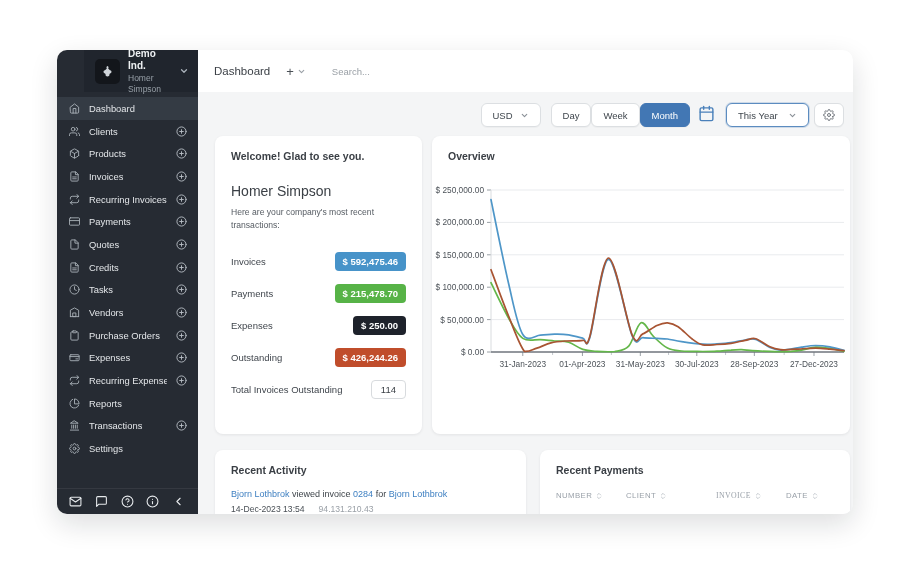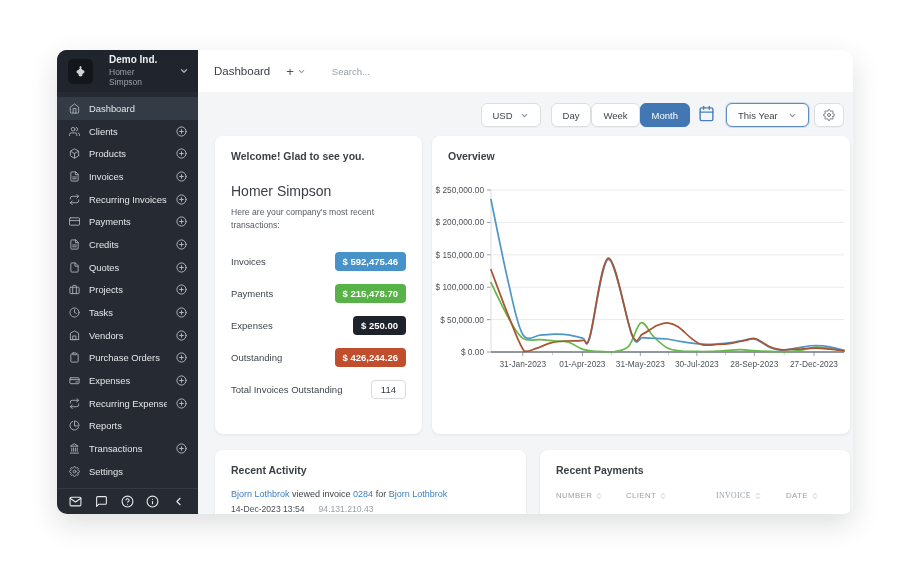--- a/index.html
+++ b/index.html
@@ -1,21 +1,21 @@
 <!DOCTYPE html>
 <html><head>
 <meta charset="utf-8">
 <style>
   html,body{margin:0;padding:0;background:#ffffff;width:922px;height:564px;
     font-family:"Liberation Sans","DejaVu Sans",sans-serif;-webkit-font-smoothing:antialiased;}
   .window{position:absolute;left:57px;top:50px;width:796px;height:464px;background:#f4f5f6;
     border-radius:10px;box-shadow:0 10px 28px rgba(15,20,30,.14);overflow:hidden;}
   
   .sidebar{position:absolute;left:0;top:0;bottom:0;width:141px;background:#262b33;display:flex;flex-direction:column;}
-  .side-header{height:42px;background:#20252d;display:flex;align-items:center;padding:0 9px 0 11px;gap:16px;flex:none;cursor:pointer;}
+  .side-header{height:42px;background:#20252d;display:flex;align-items:center;padding:0 9px 0 11px;gap:8px;flex:none;cursor:pointer;margin-left:27px;}
   .avatar{width:25px;height:25px;border-radius:5px;background:#13161b;flex:none;display:flex;align-items:center;justify-content:center;}
   .avatar svg{width:15px;height:15px;}
   .co-names{display:flex;flex-direction:column;line-height:1.25;min-width:0;}
   .co-name{font-size:10px;font-weight:bold;color:#eef1f3;}
   .co-user{font-size:8.5px;color:#98a0a8;}
   .side-chev{width:10px;height:10px;color:#aab2ba;margin-left:auto;flex:none;}
   .nav{flex:1 1 auto;padding-top:5px;overflow:hidden;}
   .nav-item{height:22.7px;display:flex;align-items:center;padding:0 11px 0 12px;gap:9px;cursor:pointer;}
   .nav-item.active{background:#343b44;}
   .nav-icon{width:11px;height:11px;color:#a9b0b7;flex:none;}
@@ -171,50 +171,38 @@
           </svg>
           <span class="nav-label">Payments</span>
           <svg class="nav-plus" viewBox="0 0 24 24" fill="none" stroke="currentColor" stroke-width="2" stroke-linecap="round" stroke-linejoin="round">
             <circle cx="12" cy="12" r="10"></circle>
             <line x1="12" y1="8" x2="12" y2="16"></line>
             <line x1="8" y1="12" x2="16" y2="12"></line>
           </svg>
         </div>
         <div class="nav-item">
           <svg class="nav-icon" viewBox="0 0 24 24" fill="none" stroke="currentColor" stroke-width="2" stroke-linecap="round" stroke-linejoin="round">
+            <path d="M13 2H6a2 2 0 0 0-2 2v16a2 2 0 0 0 2 2h12a2 2 0 0 0 2-2V9z"></path>
+            <polyline points="13 2 13 9 20 9"></polyline>
+          </svg>
+          <span class="nav-label">Quotes</span>
+          <svg class="nav-plus" viewBox="0 0 24 24" fill="none" stroke="currentColor" stroke-width="2" stroke-linecap="round" stroke-linejoin="round">
+            <circle cx="12" cy="12" r="10"></circle>
+            <line x1="12" y1="8" x2="12" y2="16"></line>
+            <line x1="8" y1="12" x2="16" y2="12"></line>
+          </svg>
+        </div>
+        <div class="nav-item">
+          <svg class="nav-icon" viewBox="0 0 24 24" fill="none" stroke="currentColor" stroke-width="2" stroke-linecap="round" stroke-linejoin="round">
             <path d="M14 2H6a2 2 0 0 0-2 2v16a2 2 0 0 0 2 2h12a2 2 0 0 0 2-2V8z"></path>
             <polyline points="14 2 14 8 20 8"></polyline>
             <line x1="16" y1="13" x2="8" y2="13"></line>
             <line x1="16" y1="17" x2="8" y2="17"></line>
           </svg>
           <span class="nav-label">Credits</span>
-          <svg class="nav-plus" viewBox="0 0 24 24" fill="none" stroke="currentColor" stroke-width="2" stroke-linecap="round" stroke-linejoin="round">
-            <circle cx="12" cy="12" r="10"></circle>
-            <line x1="12" y1="8" x2="12" y2="16"></line>
-            <line x1="8" y1="12" x2="16" y2="12"></line>
-          </svg>
-        </div>
-        <div class="nav-item">
-          <svg class="nav-icon" viewBox="0 0 24 24" fill="none" stroke="currentColor" stroke-width="2" stroke-linecap="round" stroke-linejoin="round">
-            <path d="M13 2H6a2 2 0 0 0-2 2v16a2 2 0 0 0 2 2h12a2 2 0 0 0 2-2V9z"></path>
-            <polyline points="13 2 13 9 20 9"></polyline>
-          </svg>
-          <span class="nav-label">Quotes</span>
-          <svg class="nav-plus" viewBox="0 0 24 24" fill="none" stroke="currentColor" stroke-width="2" stroke-linecap="round" stroke-linejoin="round">
-            <circle cx="12" cy="12" r="10"></circle>
-            <line x1="12" y1="8" x2="12" y2="16"></line>
-            <line x1="8" y1="12" x2="16" y2="12"></line>
-          </svg>
-        </div>
-        <div class="nav-item">
-          <svg class="nav-icon" viewBox="0 0 24 24" fill="none" stroke="currentColor" stroke-width="2" stroke-linecap="round" stroke-linejoin="round">
-            <rect x="2" y="7" width="20" height="14" rx="2"></rect>
-            <path d="M16 21V5a2 2 0 0 0-2-2h-4a2 2 0 0 0-2 2v16"></path>
-          </svg>
-          <span class="nav-label">Projects</span>
           <svg class="nav-plus" viewBox="0 0 24 24" fill="none" stroke="currentColor" stroke-width="2" stroke-linecap="round" stroke-linejoin="round">
             <circle cx="12" cy="12" r="10"></circle>
             <line x1="12" y1="8" x2="12" y2="16"></line>
             <line x1="8" y1="12" x2="16" y2="12"></line>
           </svg>
         </div>
         <div class="nav-item">
           <svg class="nav-icon" viewBox="0 0 24 24" fill="none" stroke="currentColor" stroke-width="2" stroke-linecap="round" stroke-linejoin="round">
             <circle cx="12" cy="12" r="10"></circle>
             <polyline points="12 6 12 12 16 14"></polyline>

